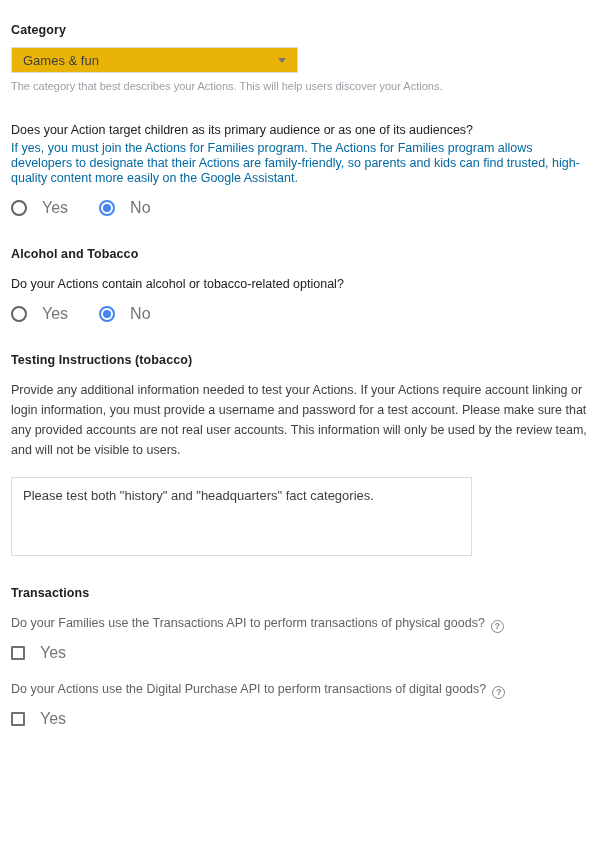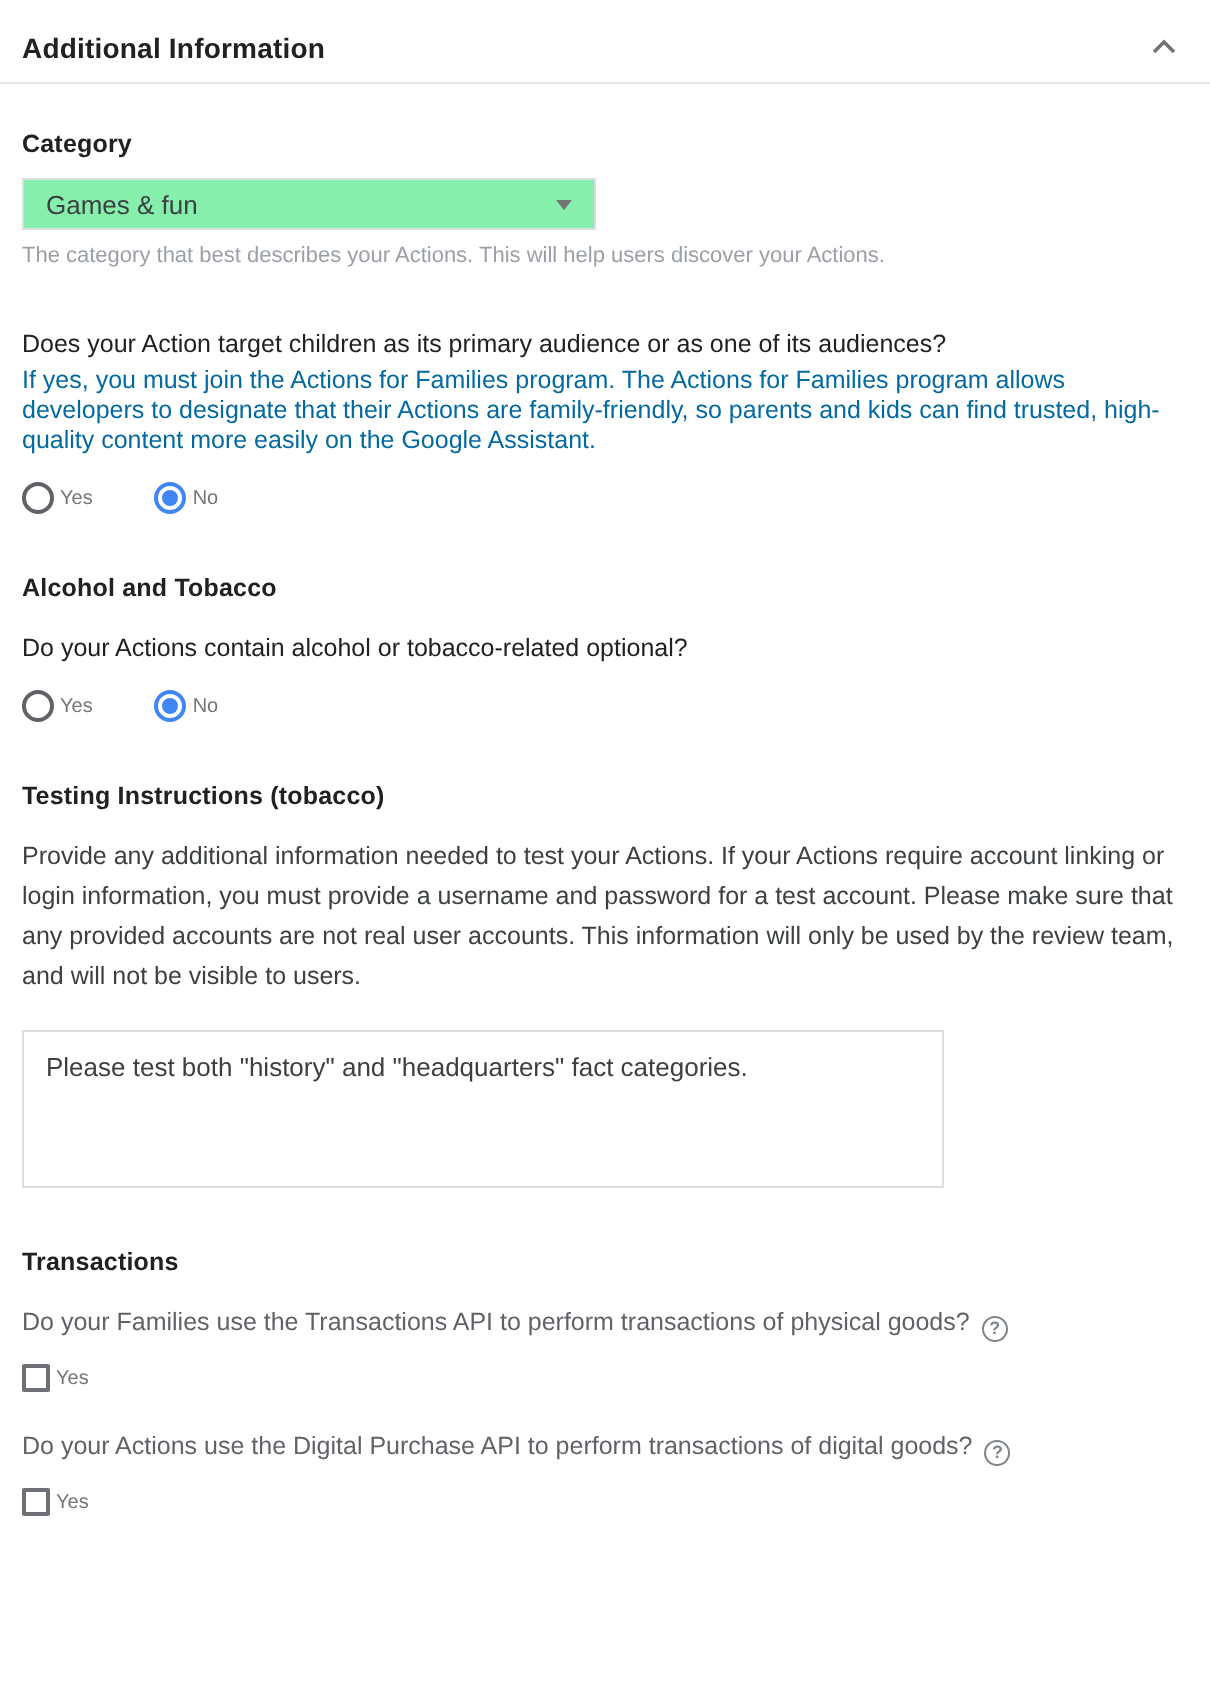--- a/index.html
+++ b/index.html
@@ -47,21 +47,21 @@
   .select-box {
     margin-top: 10px;
     width: 287px;
     height: 26px;
     border: 1px solid #dadce0;
     display: flex;
     align-items: center;
     justify-content: space-between;
     padding: 0 11px;
     cursor: pointer;
-    background: #86efac;
+    background: #eab308;
   }
   .select-value { font-size: 13px; color: #3c4043; }
   .dd-arrow {
     width: 0; height: 0;
     border-left: 4.5px solid transparent;
     border-right: 4.5px solid transparent;
     border-top: 5px solid #757575;
   }
   .small-helper {
     margin-top: 6px;
@@ -106,22 +106,22 @@
   .radio-item.checked .radio-circle::after {
     content: "";
     position: absolute;
     top: 50%; left: 50%;
     width: 8px; height: 8px;
     margin: -4px 0 0 -4px;
     border-radius: 50%;
     background: #4285f4;
   }
   .control-label {
-    margin-left: 3px;
-    font-size: 10px;
+    margin-left: 15px;
+    font-size: 16px;
     color: #757575;
   }
   textarea.testing-area {
     margin-top: 17px;
     width: 461px;
     height: 79px;
     border: 1px solid #dadce0;
     padding: 9px 11px;
     font-family: "Liberation Sans", "DejaVu Sans", sans-serif;
     font-size: 13px;
@@ -159,30 +159,20 @@
     margin-left: 6px;
     vertical-align: -2px;
     cursor: pointer;
   }
 </style>
 </head>
 <body>
 
 <div class="page">
 
-  <div class="panel-header">
-    <div class="panel-title">Additional Information</div>
-    <button class="chevron-btn">
-      <span>
-        <svg width="14" height="9" viewBox="0 0 14 9">
-          <polyline points="2,7 7,2 12,7" fill="none" stroke="#757575" stroke-width="1.8"></polyline>
-        </svg>
-      </span>
-    </button>
-  </div>
 
   <div class="content">
 
     <div class="field-label">Category</div>
     <div class="select-box">
       <span class="select-value">Games &amp; fun</span>
       <span class="dd-arrow"></span>
     </div>
     <div class="small-helper">The category that best describes your Actions. This will help users discover your Actions.</div>
 

